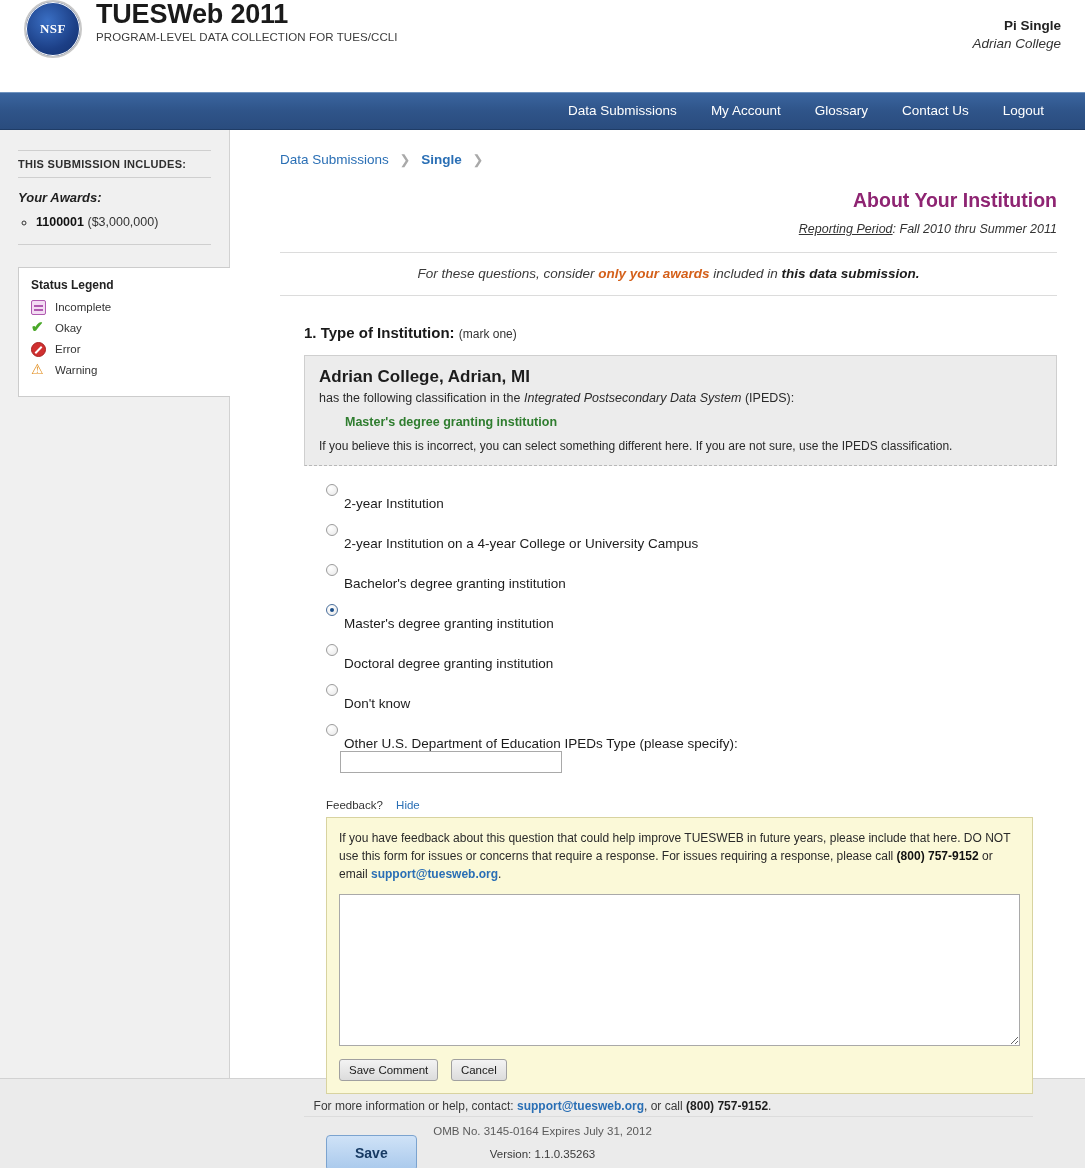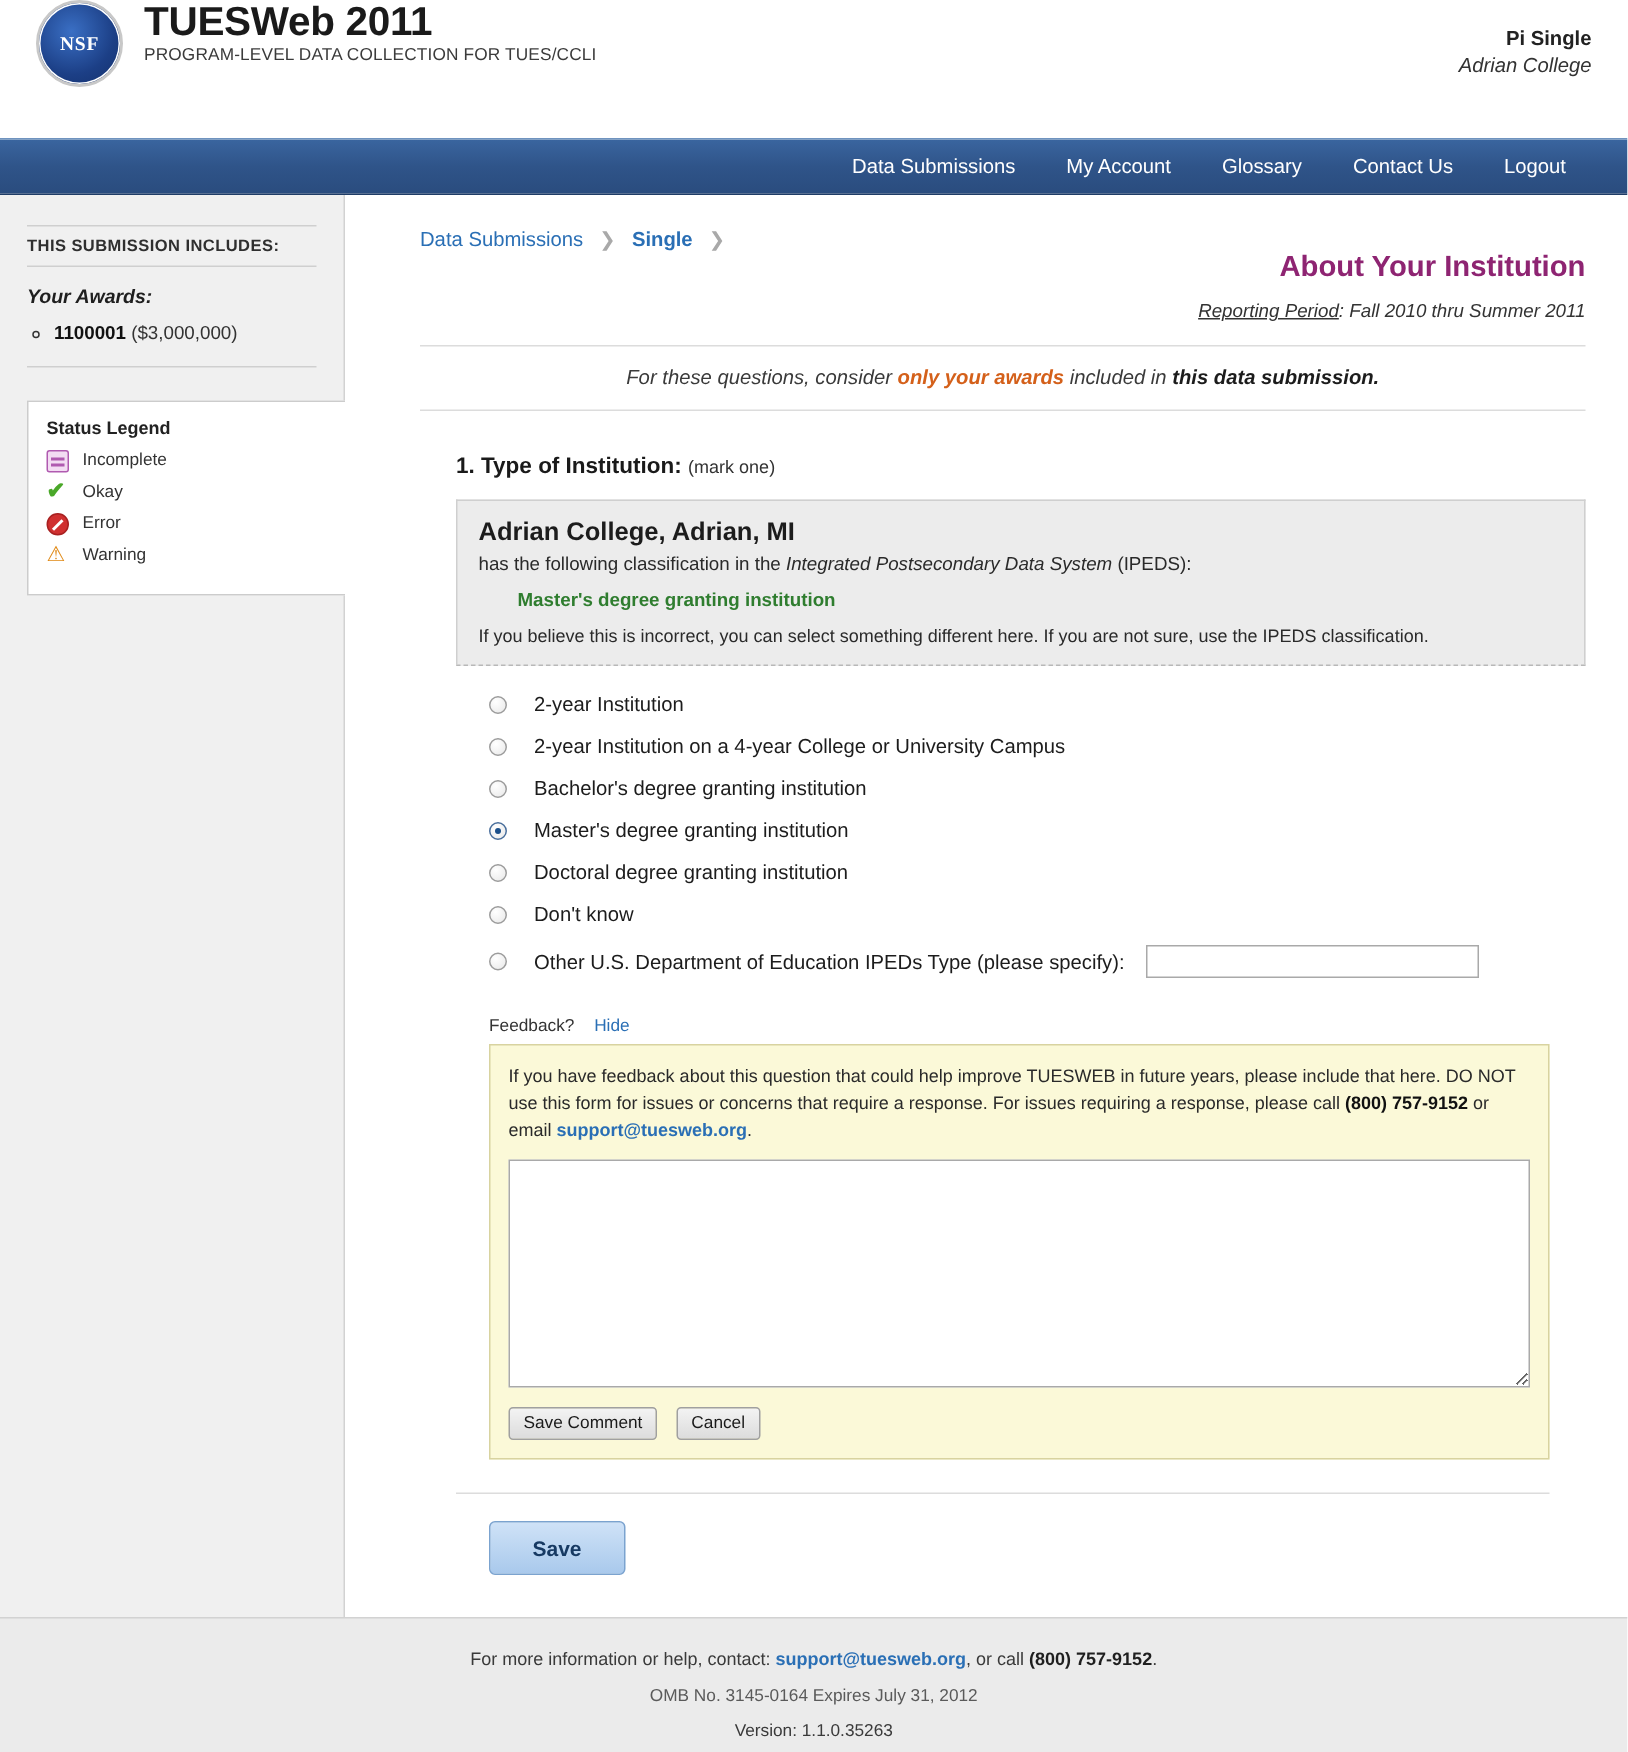--- a/index.html
+++ b/index.html
@@ -153,21 +153,21 @@
   }
   .ic-error::after {
     content: ""; position: absolute; left: 2px; top: 6px; width: 9px; height: 2px;
     background: #ffffff; transform: rotate(-45deg);
   }
   .ic-warning::after {
     content: "\26A0"; color: #e08a17; font-size: 14px; position: absolute; left: 0; top: -2px;
   }
 
   
-  .breadcrumb { font-size: 13.5px; }
+  .breadcrumb { font-size: 13.5px; margin-bottom: 22px; }
   .bc-link { color: #2a6fb5; text-decoration: none; cursor: pointer; }
   .bc-sep { color: #a9a9a9; margin: 0 7px; font-size: 13px; }
   .bc-current { color: #2a6fb5; font-weight: bold; }
 
   
   .page-title {
     color: #8e2472;
     font-size: 19.5px;
     font-weight: bold;
     margin: 0 0 10px 0;
@@ -213,21 +213,21 @@
   .ipeds-inst { font-size: 17px; font-weight: bold; color: #1c1c1c; }
   .ipeds-line { font-size: 12.5px; color: #2a2a2a; margin-top: 4px; }
   .ipeds-line i { font-style: italic; }
   .ipeds-class {
     font-size: 12.5px; font-weight: bold; color: #2f7d2f;
     margin: 10px 0 10px 26px;
   }
   .ipeds-note { font-size: 12px; color: #2a2a2a; }
 
   .options { margin: 18px 0 0 46px; }
-  .opt-row { display: flex; align-items: center; margin-bottom: 13px; }
+  .opt-row { display: flex; margin-bottom: 13px; flex-direction: column; }
   .radio {
     width: 12px; height: 12px; border-radius: 50%;
     border: 1px solid #9c9c9c;
     background: radial-gradient(circle at 35% 30%, #ffffff 0%, #e8e8e8 100%);
     flex: 0 0 12px;
     position: relative;
     cursor: pointer;
   }
   .radio.checked { border-color: #4a6f9c; }
   .radio.checked::after {

